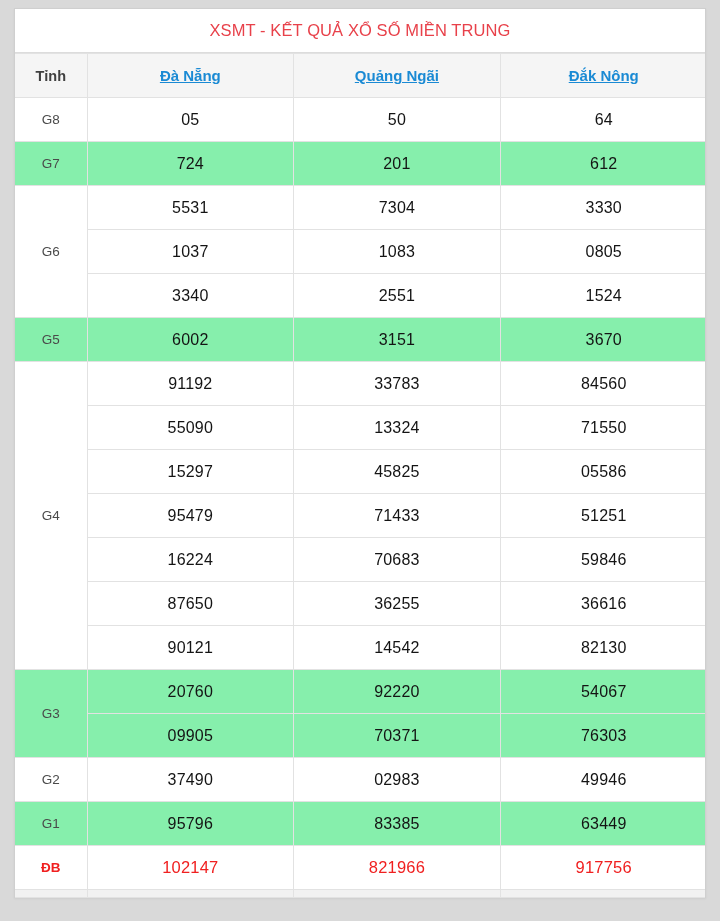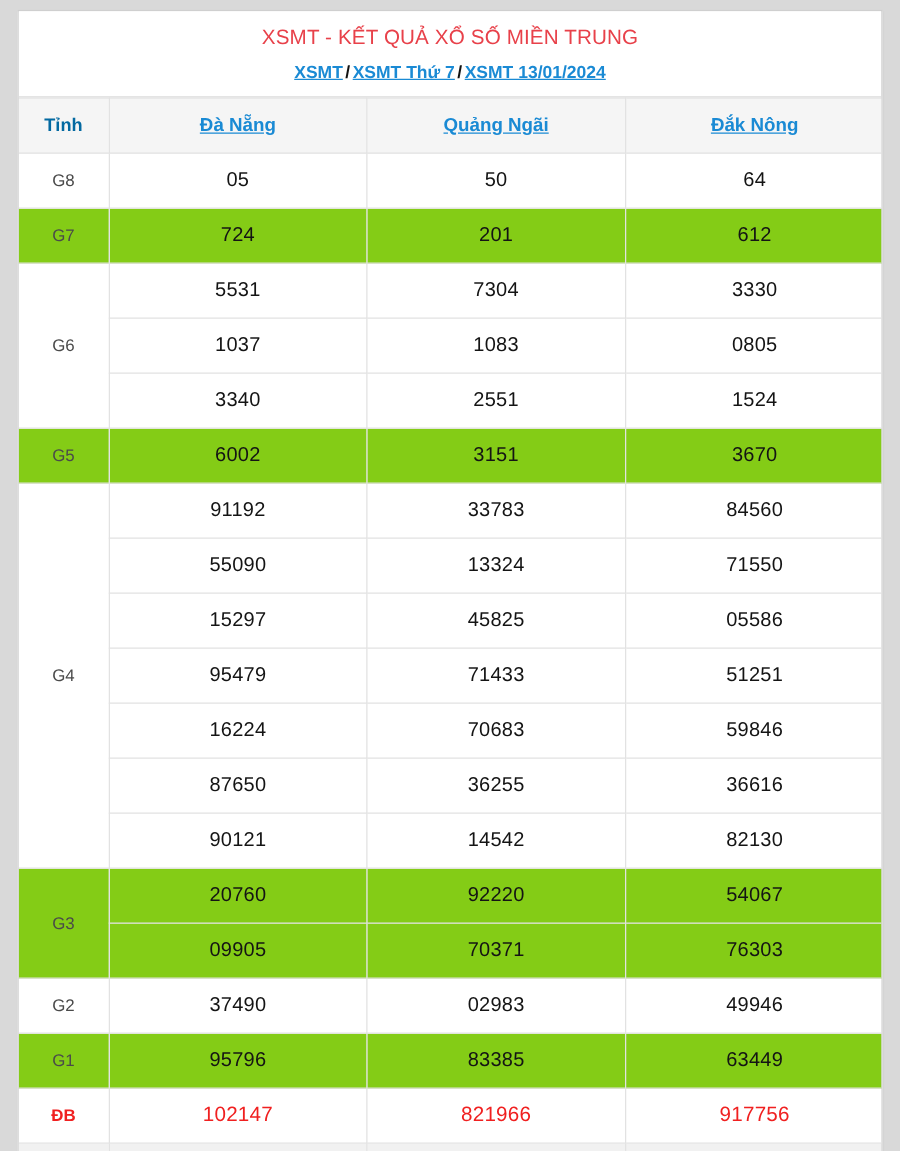--- a/index.html
+++ b/index.html
@@ -98,21 +98,21 @@
   col.c-label { width: 72px; }
   col.c-prov  { width: 206.6px; }
 
   
   thead th {
     height: 44px;
     background: #f5f5f5;
     font-size: 14.5px;
     font-weight: bold;
   }
-  th.tinh-head { color: #0369a1; }
+  th.tinh-head { color: #404040; }
   th.prov-head a {
     color: #1a8ad4;
     text-decoration: underline;
     font-weight: bold;
     font-size: 15px;
     cursor: pointer;
   }
 
   
   td.prize-label {
@@ -133,43 +133,40 @@
     font-weight: normal;
     color: #141414;
     letter-spacing: 0.2px;
   }
   td.num.db {
     color: #f02020;
     font-size: 16.5px;
   }
 
   
-  tr.shade td { background: #84cc16; }
+  tr.shade td { background: #86efac; }
   tr.plain td { background: #ffffff; }
 
   tr.r-std td { height: 44px; }
 
   
   td.prize-label[rowspan] { border-top: 1px solid #a3a3a3; }
 
   
   tr.cut td { height: 8px; background: #f1f1f1; }
 </style>
 </head>
 <body>
 
 <div class="page">
   <div class="card">
 
     <div class="card-head">
       <div class="page-title">XSMT - KẾT QUẢ XỔ SỐ MIỀN TRUNG</div>
 
-      <div class="breadcrumb">
-        <a>XSMT</a><span class="crumb-sep">/</span><a>XSMT Thứ 7</a><span class="crumb-sep">/</span><a>XSMT 13/01/2024</a>
-      </div>
     </div>
 
     <table class="results">
       <colgroup>
         <col class="c-label">
         <col class="c-prov">
         <col class="c-prov">
         <col class="c-prov">
       </colgroup>
       <thead>

